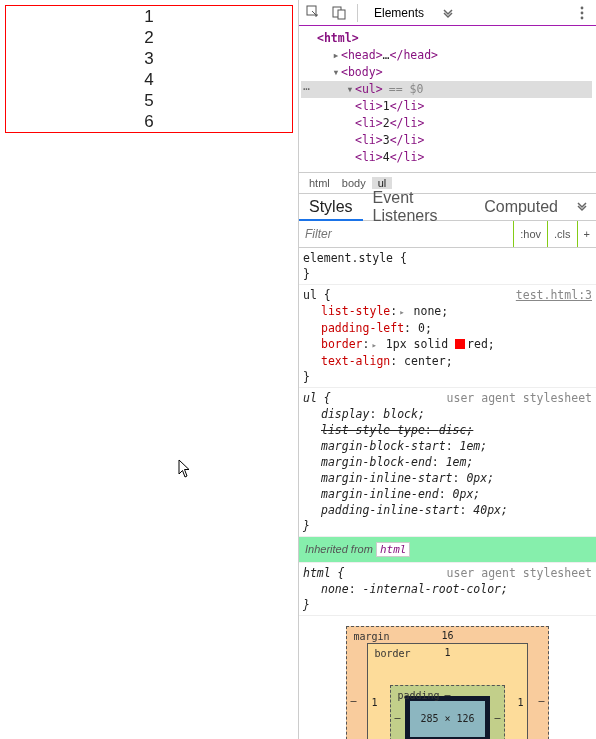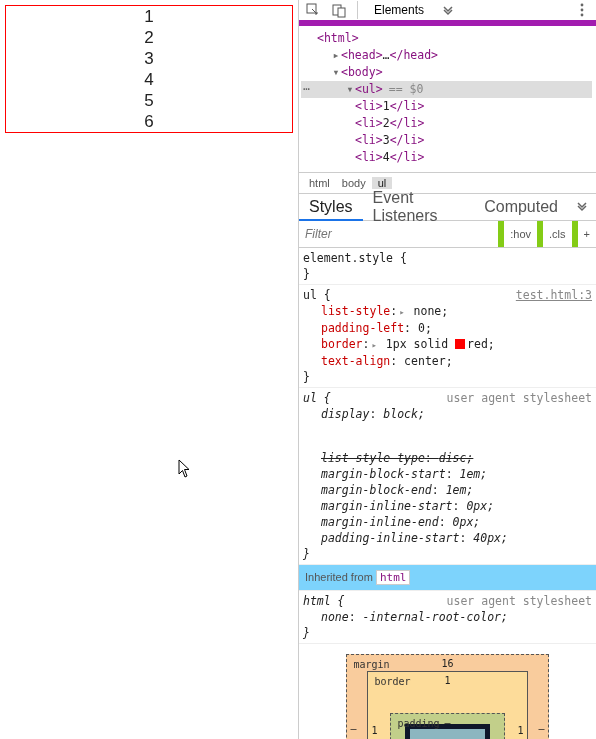--- a/index.html
+++ b/index.html
@@ -37,21 +37,21 @@
     top: 0;
     width: 298px;
     height: 739px;
     border-left: 1px solid #ccc;
     background: #fff;
     display: flex;
     flex-direction: column;
   }
   .dt-toolbar {
     height: 26px;
-    border-bottom: 6px solid #a21caf;
+    border-bottom: 1px solid #a21caf;
     display: flex;
     align-items: center;
     padding: 0 6px;
     gap: 10px;
   }
   .dt-toolbar .spacer { flex: 1; }
   .dt-icon { width: 16px; height: 16px; display: inline-flex; align-items: center; justify-content: center; color: #555; }
   .dt-tab {
     height: 26px;
     display: flex;
@@ -73,21 +73,21 @@
   .dom-tree .tag { color: #881280; }
   .dom-tree .punct { color: #881280; }
   .dom-tree .text { color: #222; }
   .dom-tree .tri {
     display: inline-block;
     width: 10px;
     color: #6e6e6e;
     text-align: center;
   }
   .dom-tree .row { padding-left: 0; }
-  .dom-tree .ind1 { padding-left: 14px; }
+  .dom-tree .ind1 { padding-left: 14px; font-weight: bold; }
   .dom-tree .ind2 { padding-left: 28px; }
   .dom-tree .ind3 { padding-left: 42px; }
   .dom-tree .ind4 { padding-left: 52px; }
   .dom-tree .sel {
     background: #ddd;
     position: relative;
   }
   .dom-tree .sel::before {
     content: "⋯";
     position: absolute;
@@ -130,49 +130,50 @@
   .filter-row input {
     flex: 1;
     border: none;
     padding: 0 6px;
     height: 100%;
     font-style: italic;
     color: #888;
     font-size: 12px;
     outline: none;
   }
-  .filter-row .pill { border-left: 6px solid #84cc16; padding: 0 6px; font-size: 11px; color: #555; height: 100%; display: flex; align-items: center; }
+  .filter-row .pill { border-left: 1px solid #84cc16; padding: 0 6px; font-size: 11px; color: #555; height: 100%; display: flex; align-items: center; }
 
   .styles-pane {
     font-family: Menlo, Consolas, monospace;
     font-size: 11.5px;
     line-height: 16px;
     overflow: hidden;
     flex: 1;
   }
   .rule { padding: 2px 4px 2px 4px; border-bottom: 1px solid #eee; }
   .rule .selector { color: #222; }
   .rule .src { float: right; color: #888; }
   .rule .src.link { color: #888; text-decoration: underline; font-style: normal; }
   .decl { padding-left: 18px; }
   .decl .prop { color: #c80000; }
   .decl .val { color: #222; }
   .decl.ua .prop { color: #222; font-style: italic; }
   .decl.ua .val { color: #222; font-style: italic; }
-  .decl.ov { text-decoration: line-through; margin-top: 28px; }
+  .decl.ov { text-decoration: line-through; }
   .tri-small { color: #888; font-size: 9px; padding: 0 2px; }
   .swatch { display: inline-block; width: 10px; height: 10px; background: red; vertical-align: middle; margin: 0 2px 2px 0; }
 
   .inherited {
-    background: #7dd3fc;
+    background: #86efac;
     padding: 4px 6px;
     font-size: 11px;
     color: #555;
     border-bottom: 1px solid #eee;
     font-family: Arial, sans-serif;
+    font-style: italic;
   }
   .inherited .chip { background: #fff; border: 1px solid #ccc; padding: 0 3px; font-family: Menlo, Consolas, monospace; font-size: 11px; color: #881280; }
 
   .box-model {
     display: flex;
     justify-content: center;
     padding: 10px 0 0 0;
   }
   .bm-margin {
     background: #f9cc9d;

